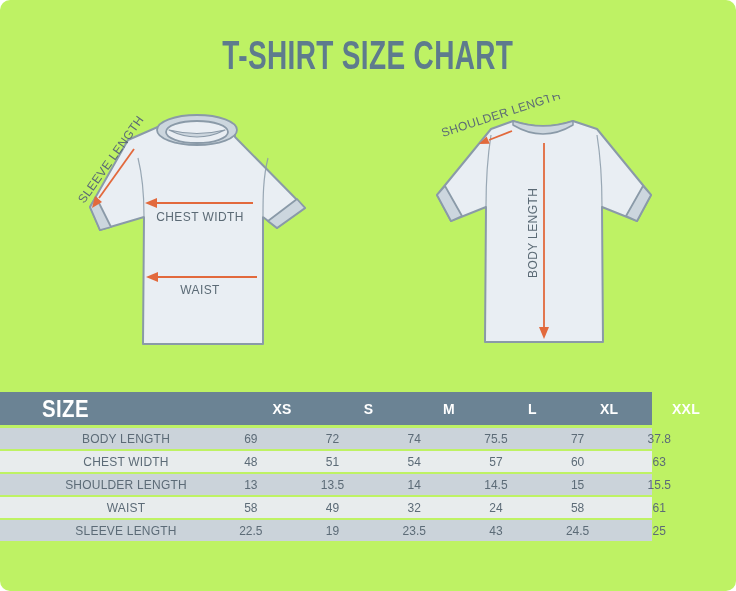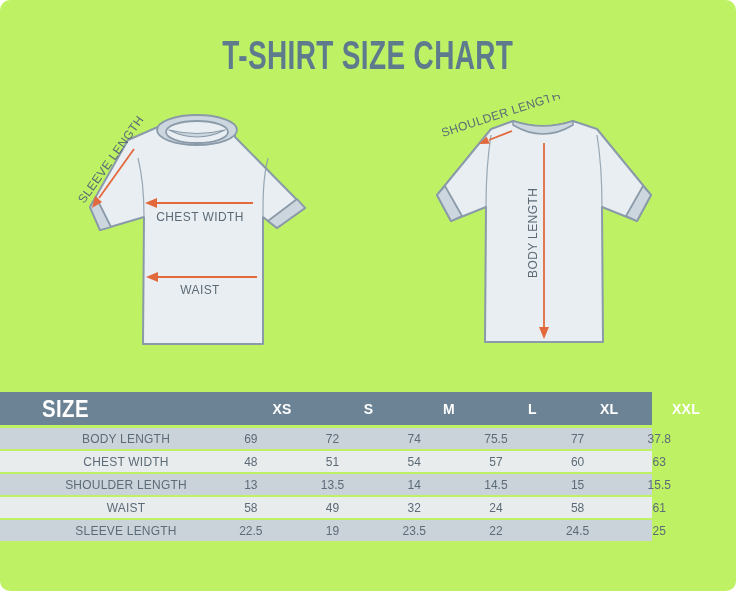--- a/index.html
+++ b/index.html
@@ -157,19 +157,19 @@
       <div class="td">24</div>
       <div class="td">58</div>
       <div class="td">61</div>
     </div>
 
     <div class="trow dark">
       <div class="td label-col">SLEEVE LENGTH</div>
       <div class="td">22.5</div>
       <div class="td">19</div>
       <div class="td">23.5</div>
-      <div class="td">22</div>
+      <div class="td">43</div>
       <div class="td">24.5</div>
       <div class="td">25</div>
     </div>
   </div>
 
 </div>
 
 </body></html>

